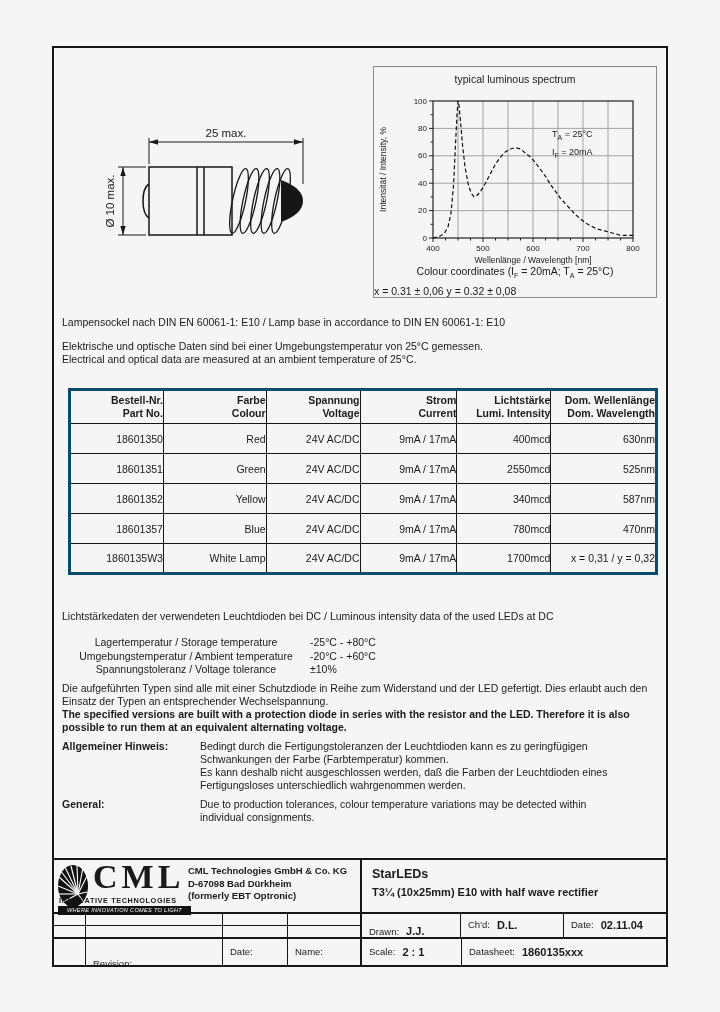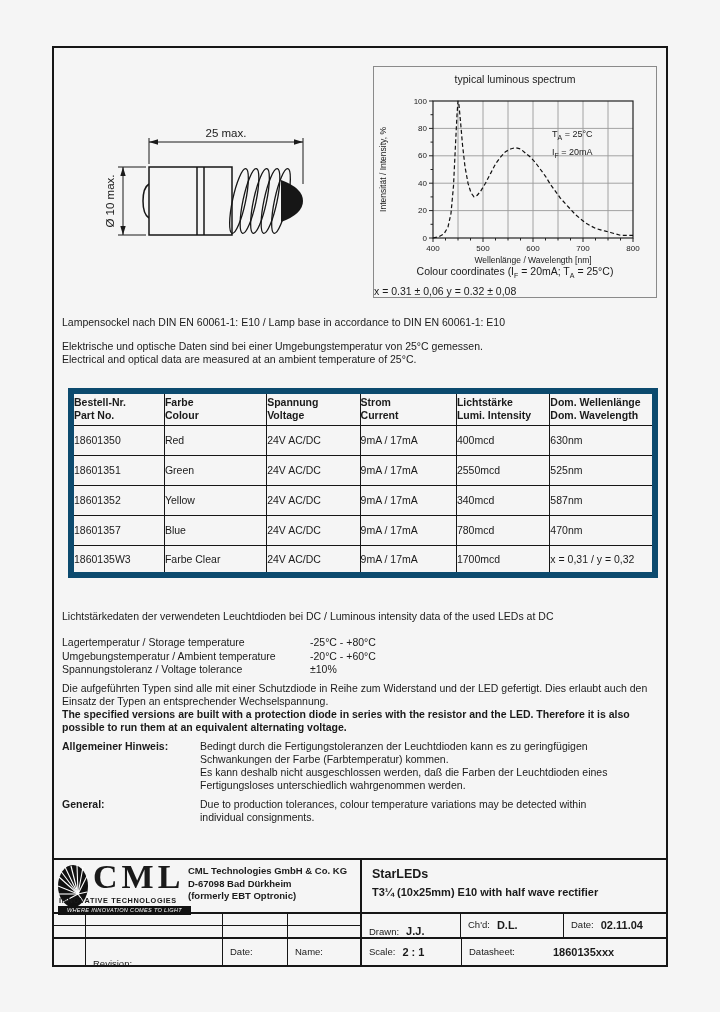--- a/index.html
+++ b/index.html
@@ -18,27 +18,27 @@
   .fig-colour { position:absolute; top:198px; left:0; width:100%; text-align:center; font-size:10.5px; }
   .fig-coords { position:absolute; top:218px; left:0; width:100%; text-align:left; font-size:10.5px; }
   sub { font-size:7px; }
 
   .note { font-size:10.5px; line-height:13px; }
   .prewrap { white-space:pre-line; }
   .b { font-weight:bold; }
 
   
   table.parts { left:68px; top:388px; width:590px; border-collapse:collapse; position:absolute;
-                font-size:10.5px; text-align:left; border:6px solid #0c4a6e; }
+                font-size:10.5px; text-align:right; border:3px solid #0c4a6e; }
   table.parts th, table.parts td { border:1px solid #161616; }
   table.parts th { font-weight:bold; height:34px; line-height:13px; }
   table.parts td { height:30px; font-weight:normal; }
 
   .cond-row { display:flex; font-size:10.5px; line-height:13.5px; }
-  .cond-row .lab { width:248px; }
+  .cond-row .lab { width:248px;text-align:center; }
 
   
   .footer { left:52px; top:858px; width:616px; height:109px; border:2px solid #161616; }
   .fline { position:absolute; background:#161616; }
   .fcell { position:absolute; display:flex; align-items:center; font-size:9.5px; padding-left:7px; }
   .fcell .val { font-weight:bold; font-size:11px; margin-left:7px; }
   .logo-word { position:absolute; left:36px; top:-6px; font-family:"Liberation Serif", serif;
                font-weight:bold; font-size:34px; letter-spacing:4px; }
   .logo-sub { position:absolute; left:2px; top:32px; font-size:7.3px; letter-spacing:0.6px; font-weight:bold; }
   .logo-bar { position:absolute; left:1px; top:42px; width:133px; height:9px; background:#111;
@@ -200,21 +200,21 @@
         <tr>
           <td>18601357</td>
           <td>Blue</td>
           <td>24V AC/DC</td>
           <td>9mA / 17mA</td>
           <td>780mcd</td>
           <td>470nm</td>
         </tr>
         <tr>
           <td>1860135W3</td>
-          <td>Farbe Clear</td>
+          <td>White Lamp</td>
           <td>24V AC/DC</td>
           <td>9mA / 17mA</td>
           <td>1700mcd</td>
           <td>x = 0,31 / y = 0,32</td>
         </tr>
       </tbody>
   </table>
 
   <div class="abs note" style="left:62px; top:610px;">Lichtstärkedaten der verwendeten Leuchtdioden bei DC / Luminous intensity data of the used LEDs at DC</div>
 
@@ -300,21 +300,21 @@
     </div>
     <div class="fcell" style="left:510px; top:52px; width:102px; height:25px;">
       <span>Date:</span>
         <span class="val">02.11.04</span>
     </div>
 
     <div class="fcell" style="left:308px; top:78px; width:99px; height:27px;">
       <span>Scale:</span>
         <span class="val">2 : 1</span>
     </div>
-    <div class="fcell" style="left:408px; top:78px; width:204px; height:27px;gap:31px;">
+    <div class="fcell" style="left:408px; top:78px; width:204px; height:27px;">
       <span>Datasheet:</span>
         <span class="val">1860135xxx</span>
     </div>
 
     <div class="fcell" style="left:32px; top:90px; width:136px; height:27px;">
       <span>Revision:</span>
     </div>
     <div class="fcell" style="left:169px; top:78px; width:64px; height:27px;">
       <span>Date:</span>
     </div>

